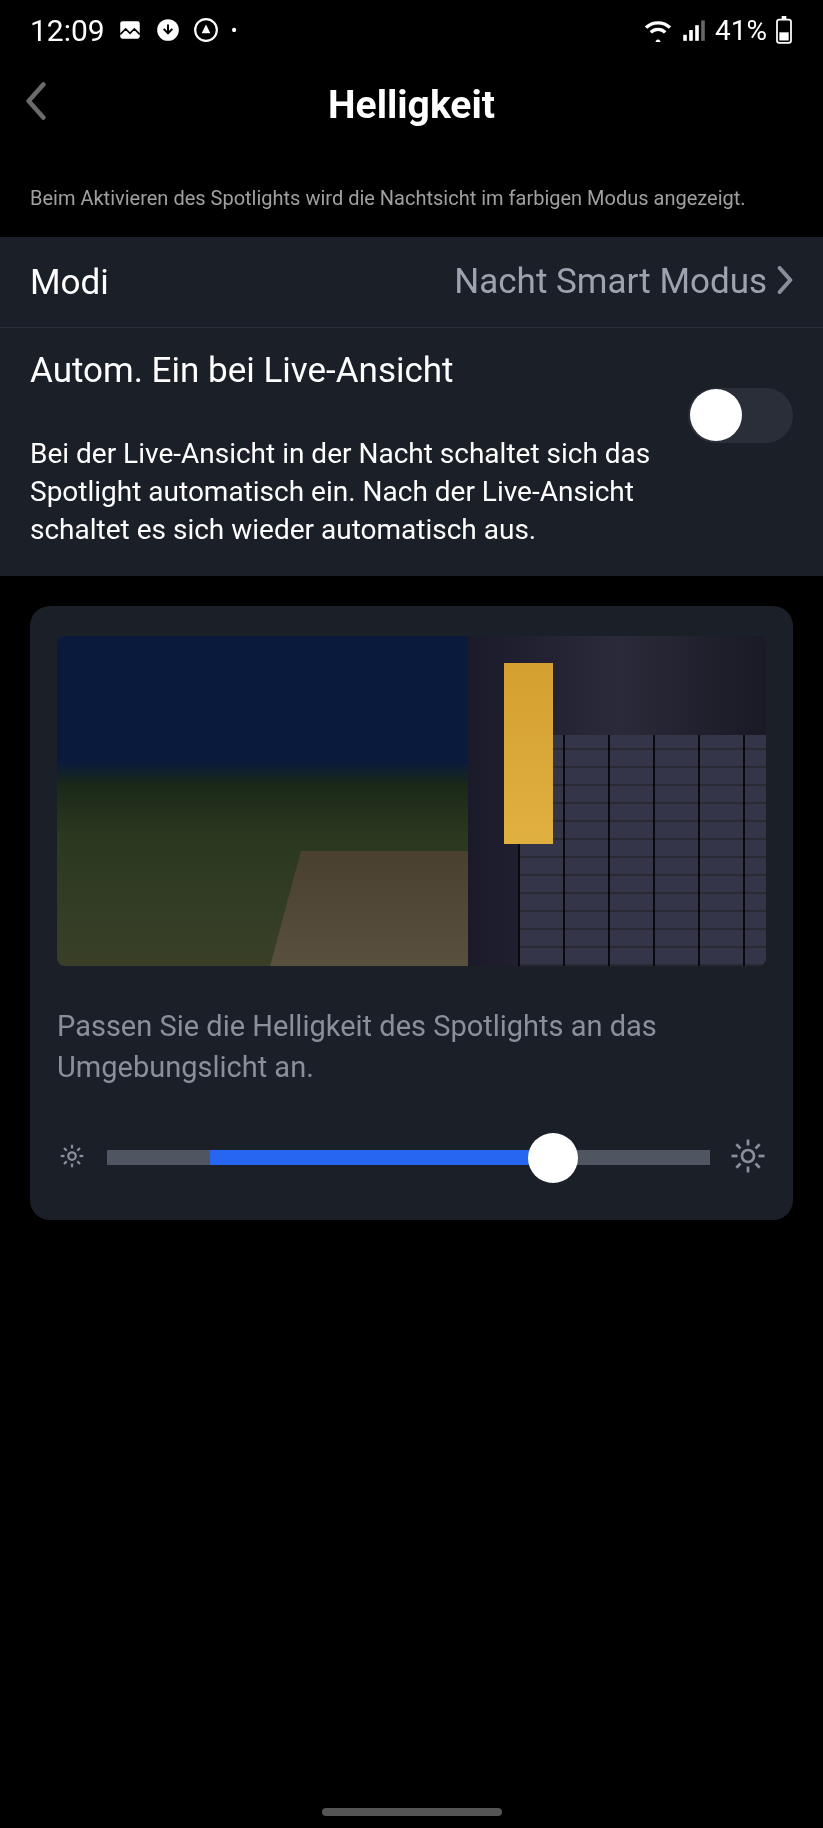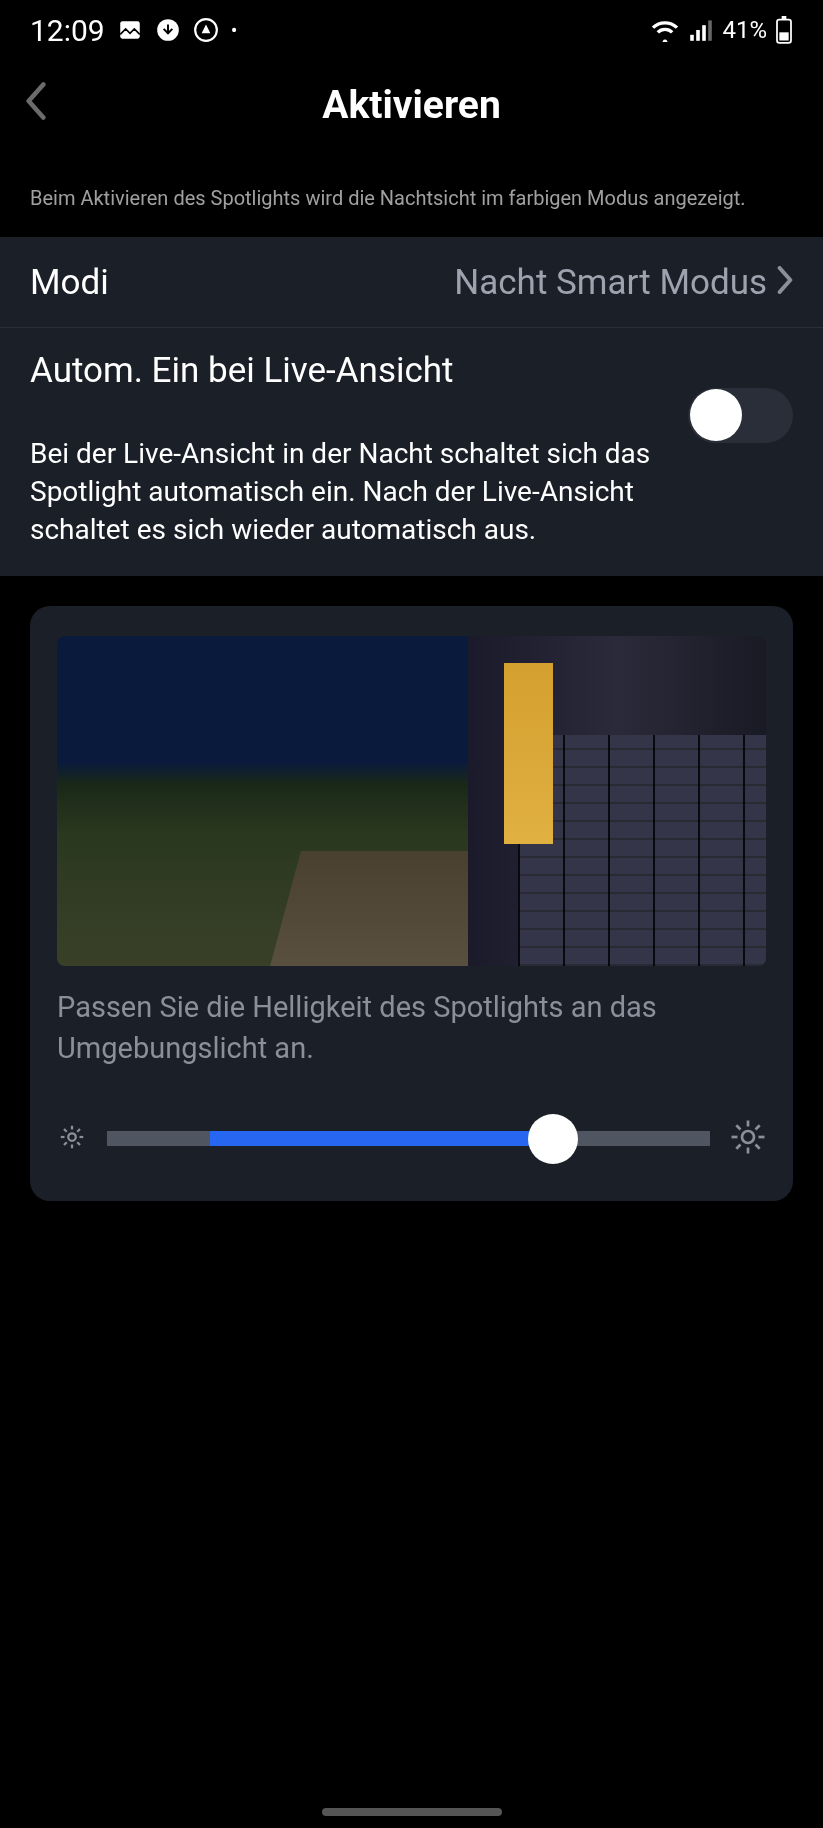--- a/index.html
+++ b/index.html
@@ -16,21 +16,21 @@
   
   .status-bar {
     height: 60px;
     display: flex;
     justify-content: space-between;
     align-items: center;
     padding: 0 30px;
     font-size: 30px;
   }
   .status-left { display: flex; align-items: center; gap: 12px; justify-content: center; }
-  .status-right { display: flex; align-items: center; gap: 8px; font-size: 24px; }
+  .status-right { display: flex; align-items: center; gap: 8px; font-size: 28px; }
   .status-icon { display: inline-flex; align-items: center; }
 
   
   .header {
     position: relative;
     display: flex;
     align-items: center;
     justify-content: center;
     height: 90px;
   }
@@ -68,21 +68,21 @@
     padding: 24px 30px;
     border-bottom: 1px solid #2a2e38;
   }
   .setting-row:last-child { border-bottom: none; }
   .setting-label {
     font-size: 35px;
     color: #ffffff;
   }
   .setting-value-wrap {
     display: flex;
-    align-items: center;
+    align-items: flex-start;
     gap: 10px;
     color: #8a8f9a;
   }
   .setting-value {
     font-size: 35px;
     color: #9da3ae;
   }
   .chevron {
     color: #8a8f9a;
     font-size: 36px;
@@ -175,21 +175,21 @@
     right: 0;
     top: 30%;
     bottom: 0;
     width: 35%;
     background:
       repeating-linear-gradient(0deg, #2a2a35 0, #2a2a35 2px, #35354a 2px, #35354a 18px),
       repeating-linear-gradient(90deg, #2a2a35 0, #2a2a35 2px, transparent 2px, transparent 45px);
     background-blend-mode: multiply;
   }
   .preview-desc {
-    margin-top: 21px;
+    margin-top: 40px;
     font-size: 29px;
     color: #8a8f9a;
     line-height: 1.4;
   }
 
   
   .slider-row {
     margin-top: 50px;
     display: flex;
     align-items: center;
@@ -292,21 +292,21 @@
     </span>
   </div>
 </div>
 
 <div class="header">
   <div class="back-btn">
     <svg width="22" height="38" viewBox="0 0 12 20" fill="none" stroke="#6b6b6b" stroke-width="2.5" stroke-linecap="round" stroke-linejoin="round">
         <path d="M10 1 L2 10 L10 19"></path>
       </svg>
   </div>
-  <div class="header-title">Aktivieren</div>
+  <div class="header-title">Helligkeit</div>
 </div>
 
 <div class="description">Beim Aktivieren des Spotlights wird die Nachtsicht im farbigen Modus angezeigt.</div>
 
 <div class="settings-panel">
   <div class="setting-row">
     <div class="setting-label">Modi</div>
     <div class="setting-value-wrap">
       <span class="setting-value">Nacht Smart Modus</span>
       <span class="chevron">

